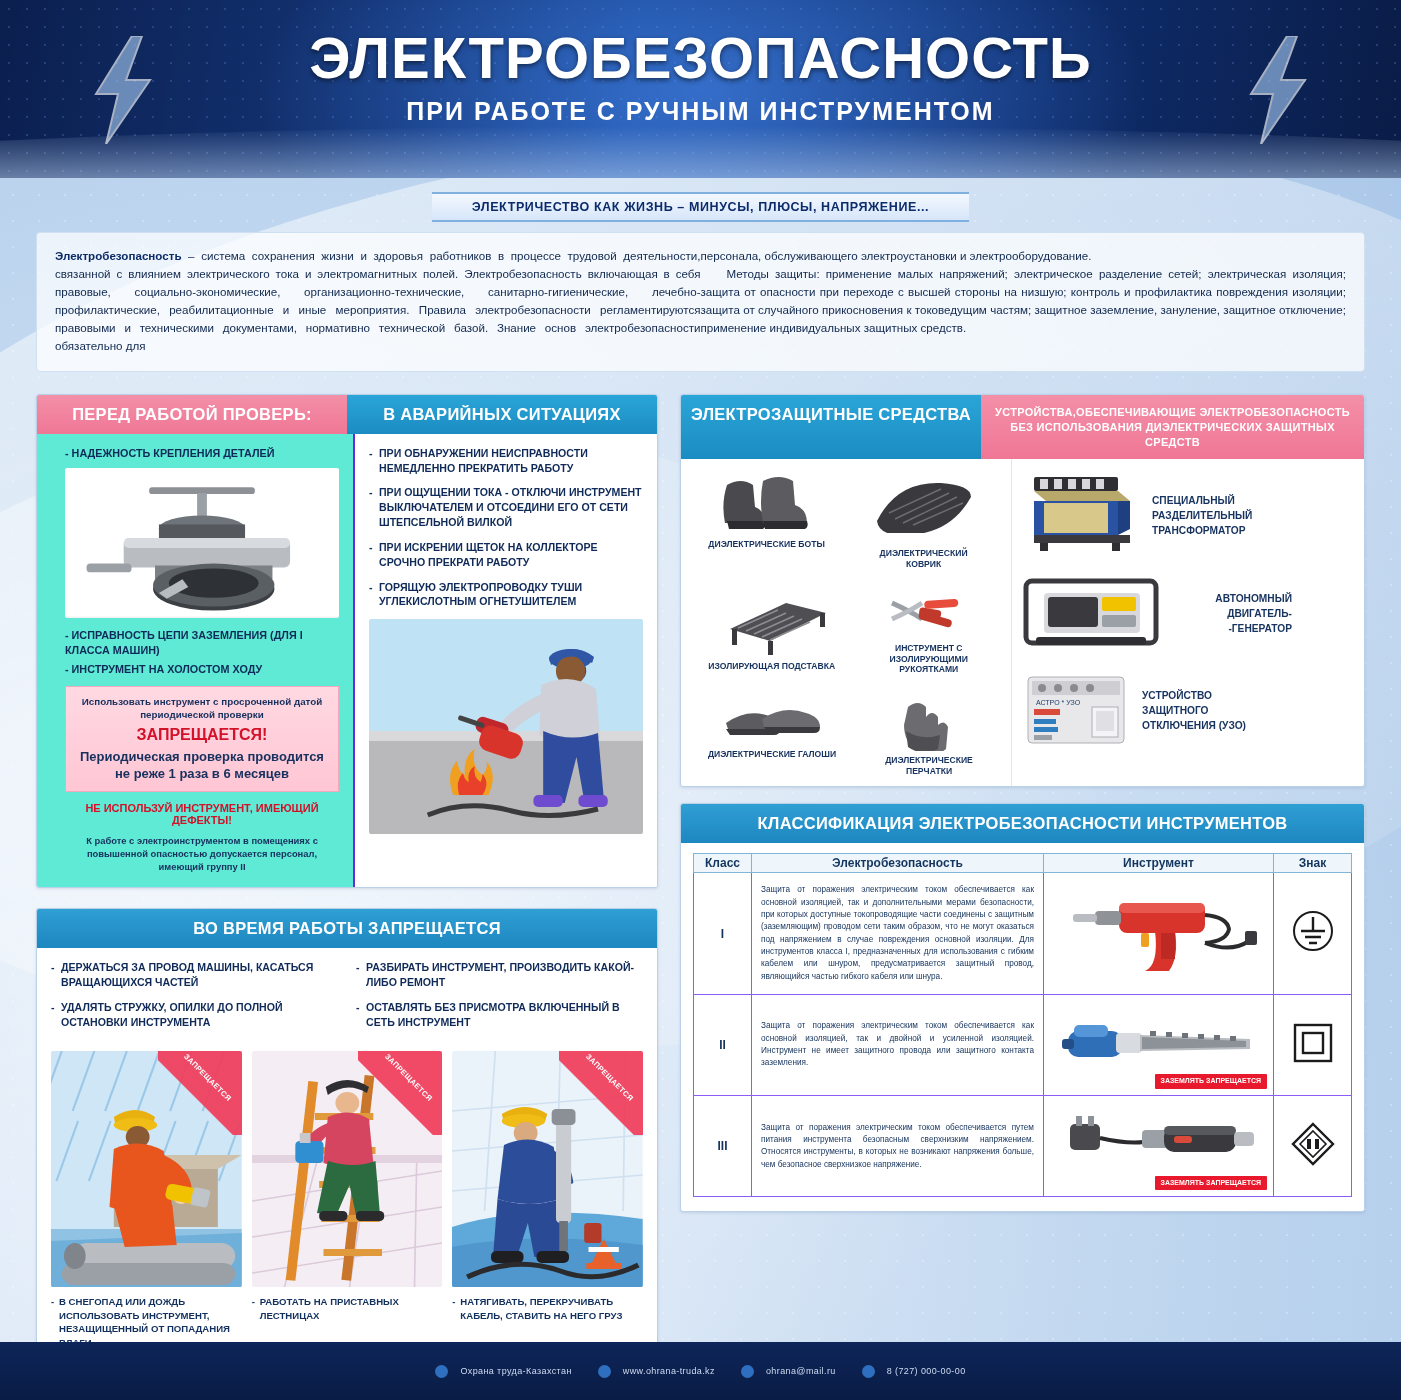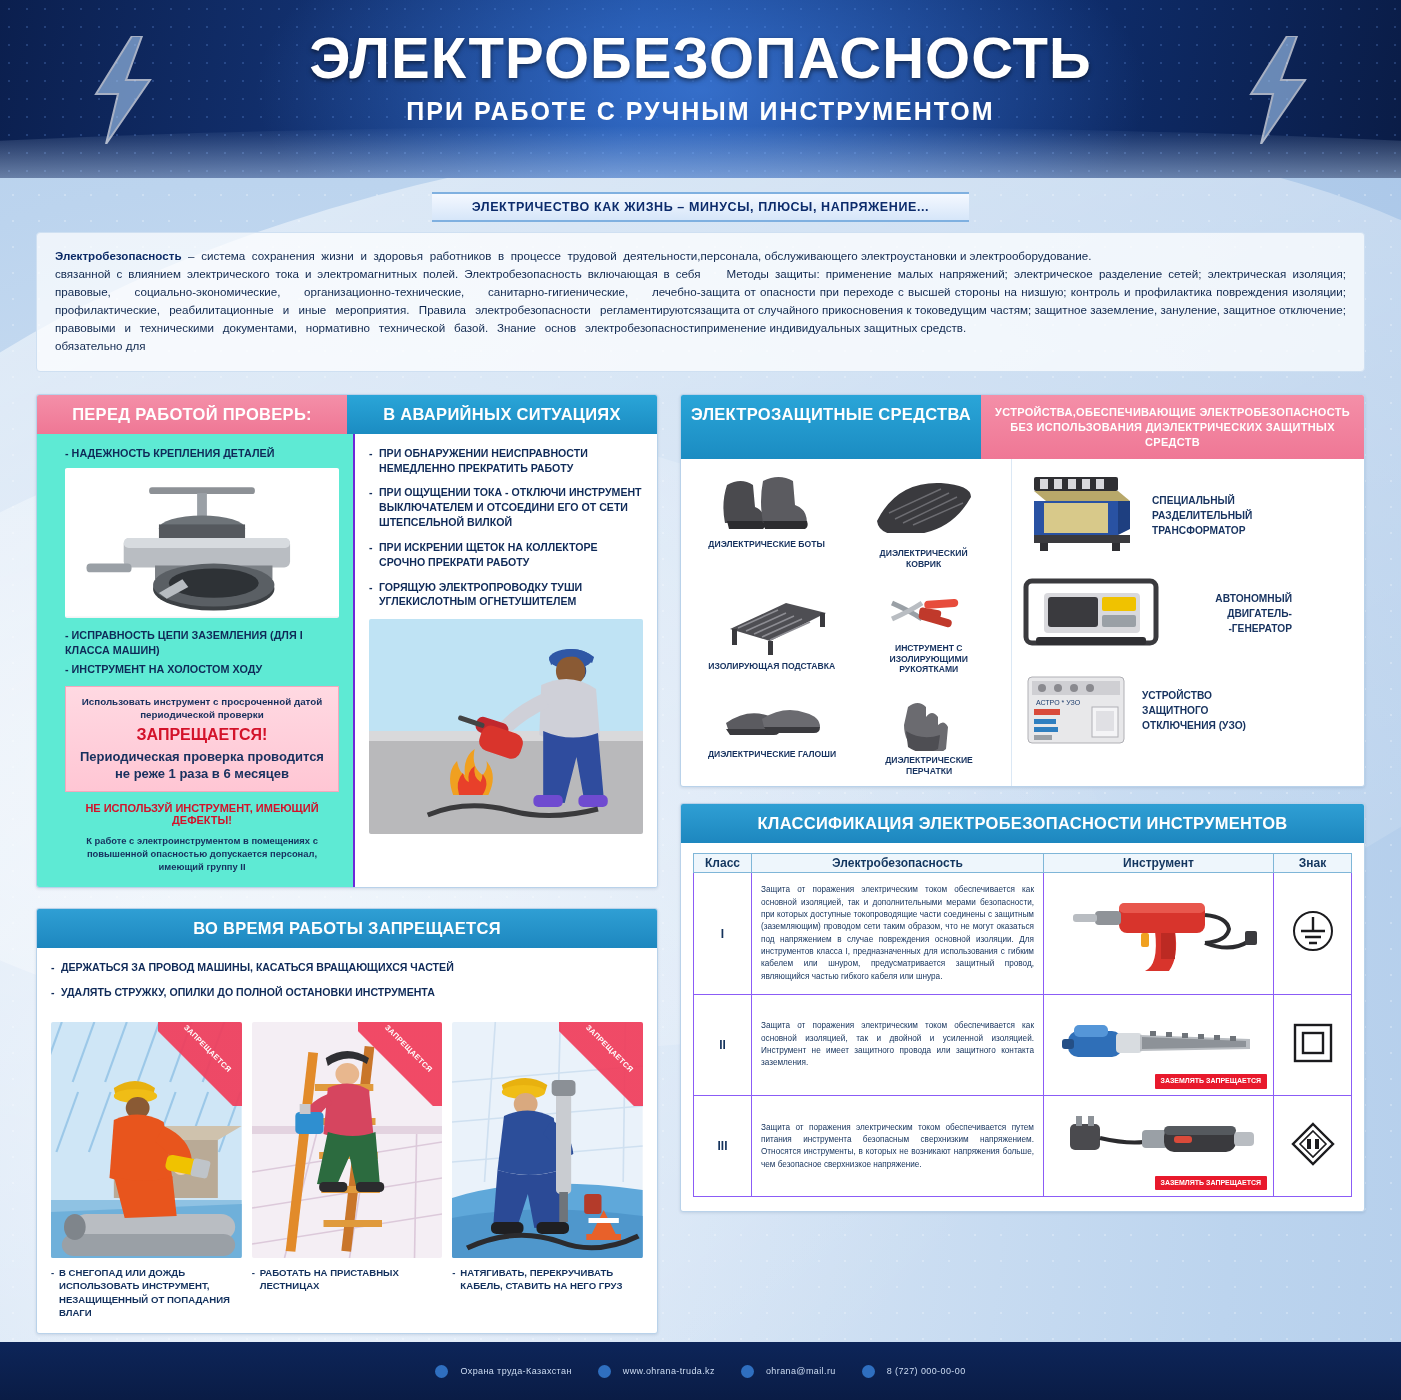--- a/index.html
+++ b/index.html
@@ -329,20 +329,24 @@
         </div>
       </div>
 
       <div class="card">
         <div class="bar dark">ВО ВРЕМЯ РАБОТЫ ЗАПРЕЩАЕТСЯ</div>
         <div class="pad">
           <div style="display:flex; gap:18px;">
             <div style="flex:1;">
               <div class="bullet">ДЕРЖАТЬСЯ ЗА ПРОВОД МАШИНЫ, КАСАТЬСЯ ВРАЩАЮЩИХСЯ ЧАСТЕЙ</div>
               <div class="bullet">УДАЛЯТЬ СТРУЖКУ, ОПИЛКИ ДО ПОЛНОЙ ОСТАНОВКИ ИНСТРУМЕНТА</div>
+            </div>
+            <div style="flex:1;">
+              <div class="bullet">РАЗБИРАТЬ ИНСТРУМЕНТ, ПРОИЗВОДИТЬ КАКОЙ-ЛИБО РЕМОНТ</div>
+              <div class="bullet">ОСТАВЛЯТЬ БЕЗ ПРИСМОТРА ВКЛЮЧЕННЫЙ В СЕТЬ ИНСТРУМЕНТ</div>
             </div>
           </div>
 
           <div class="photos">
 
             <div class="photo">
               <svg width="100%" height="236" viewBox="0 0 176 236" preserveAspectRatio="none">
                 <rect width="176" height="236" fill="#cfe6f6"></rect>
                 <g stroke="#9cc8e8" stroke-width="2">
                   <line x1="10" y1="0" x2="-10" y2="60"></line>

